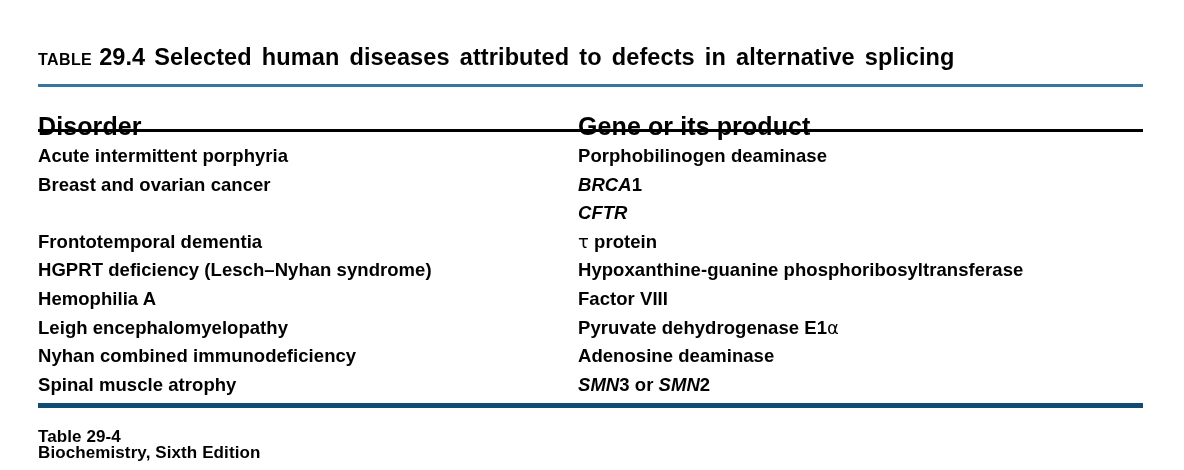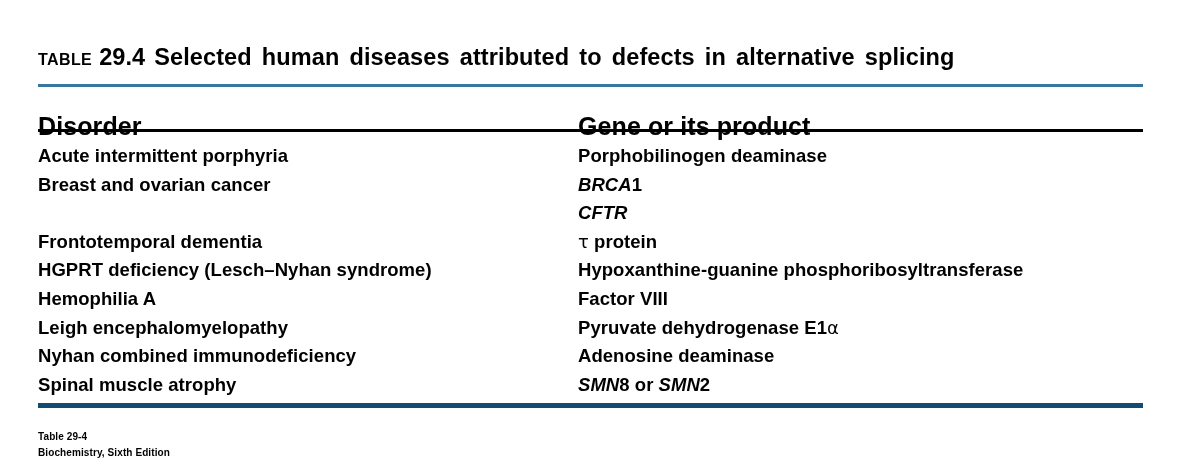--- a/index.html
+++ b/index.html
@@ -112,21 +112,21 @@
     font-family: "DejaVu Sans", sans-serif;
     font-weight: normal;
     font-size: 18px;
   }
 
   
   .caption {
     position: absolute;
     left: 38px;
     top: 429px;
-    font-size: 10px;
+    font-size: 17px;
     line-height: 16px;
   }
   .caption-line1 {
     font-weight: bold;
     letter-spacing: 0.1px;
   }
   .caption-line2 {
     font-weight: bold;
     letter-spacing: 0.1px;
     text-align: right;
@@ -175,21 +175,21 @@
       <div class="row">
         <div class="cell-disorder">Leigh encephalomyelopathy</div>
         <div class="cell-gene"><span>Pyruvate dehydrogenase E1</span><span class="greek">α</span></div>
       </div>
       <div class="row">
         <div class="cell-disorder">Nyhan combined immunodeficiency</div>
         <div class="cell-gene"><span>Adenosine deaminase</span></div>
       </div>
       <div class="row">
         <div class="cell-disorder">Spinal muscle atrophy</div>
-        <div class="cell-gene"><span class="gene-italic">SMN</span><span>8 or </span><span class="gene-italic">SMN</span><span>2</span></div>
+        <div class="cell-gene"><span class="gene-italic">SMN</span><span>3 or </span><span class="gene-italic">SMN</span><span>2</span></div>
       </div>
     </div>
 
   <div class="rule rule-bottom"></div>
 
   <div class="caption">
     <div class="caption-line1">Table 29-4</div>
     <div class="caption-line2">Biochemistry, Sixth Edition</div>
   </div>
 

